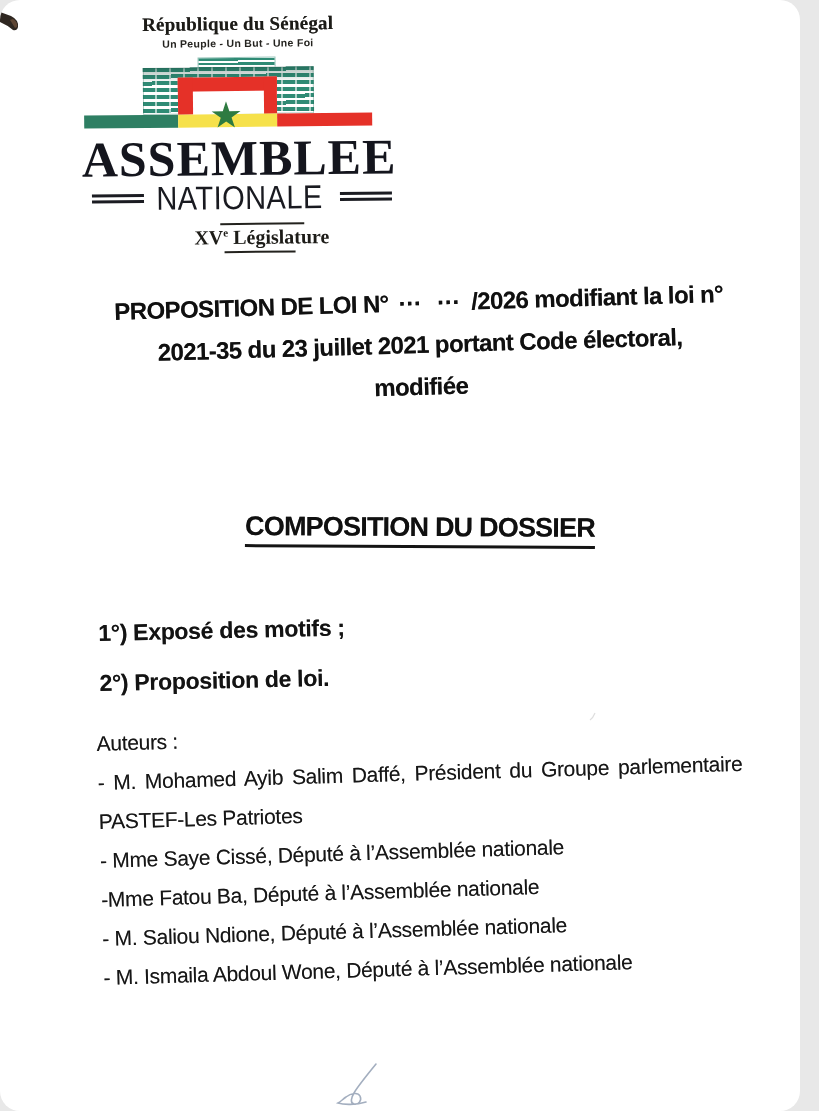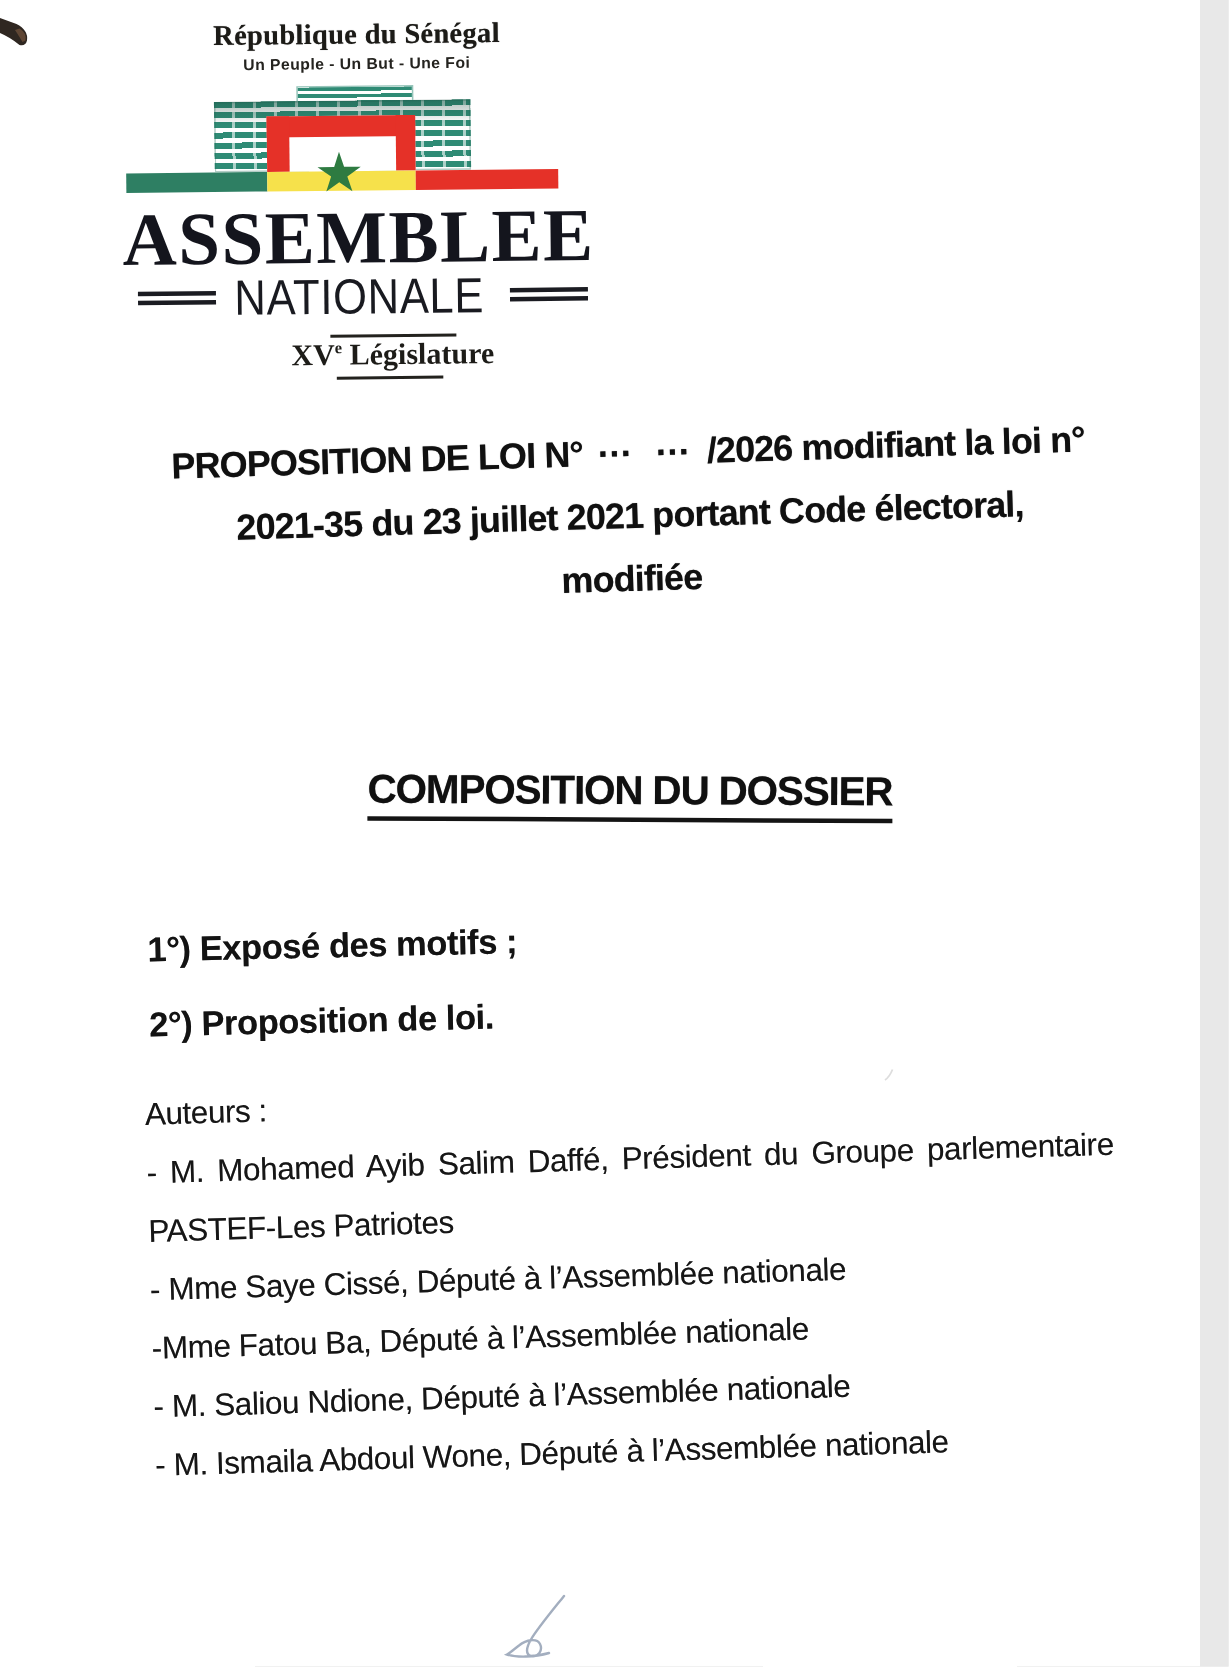--- a/index.html
+++ b/index.html
@@ -3,20 +3,21 @@
 <meta charset="utf-8">
 <style>
   html,body{margin:0;padding:0;background:#e8e8e8;}
   .page{
     position:relative;
     width:800px;height:1111px;
     background:#ffffff;
     overflow:hidden;
     font-family:"Liberation Sans","DejaVu Sans",sans-serif;
     color:#1a1a1a;
+    border-radius:20px;
   }
   
   .header{
     position:absolute;left:55px;top:8px;width:365px;height:250px;
     transform:rotate(-0.6deg);transform-origin:50% 0;
   }
   .republic{
     position:absolute;top:5px;left:0;width:100%;
     text-align:center;
     font-family:"Liberation Serif","DejaVu Serif",serif;

